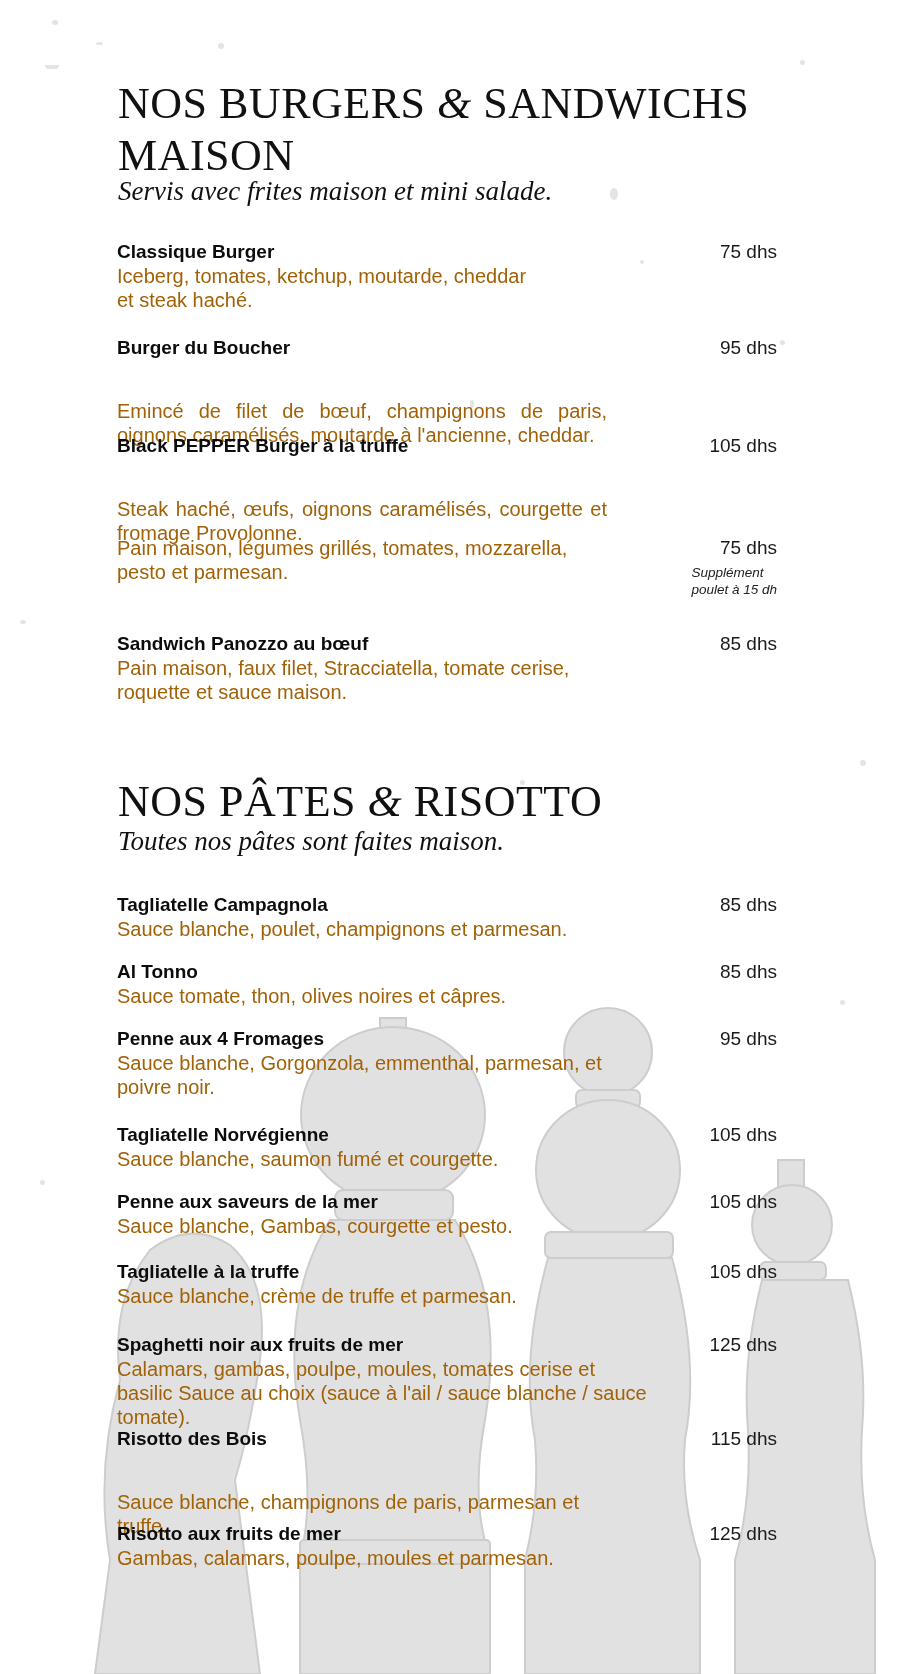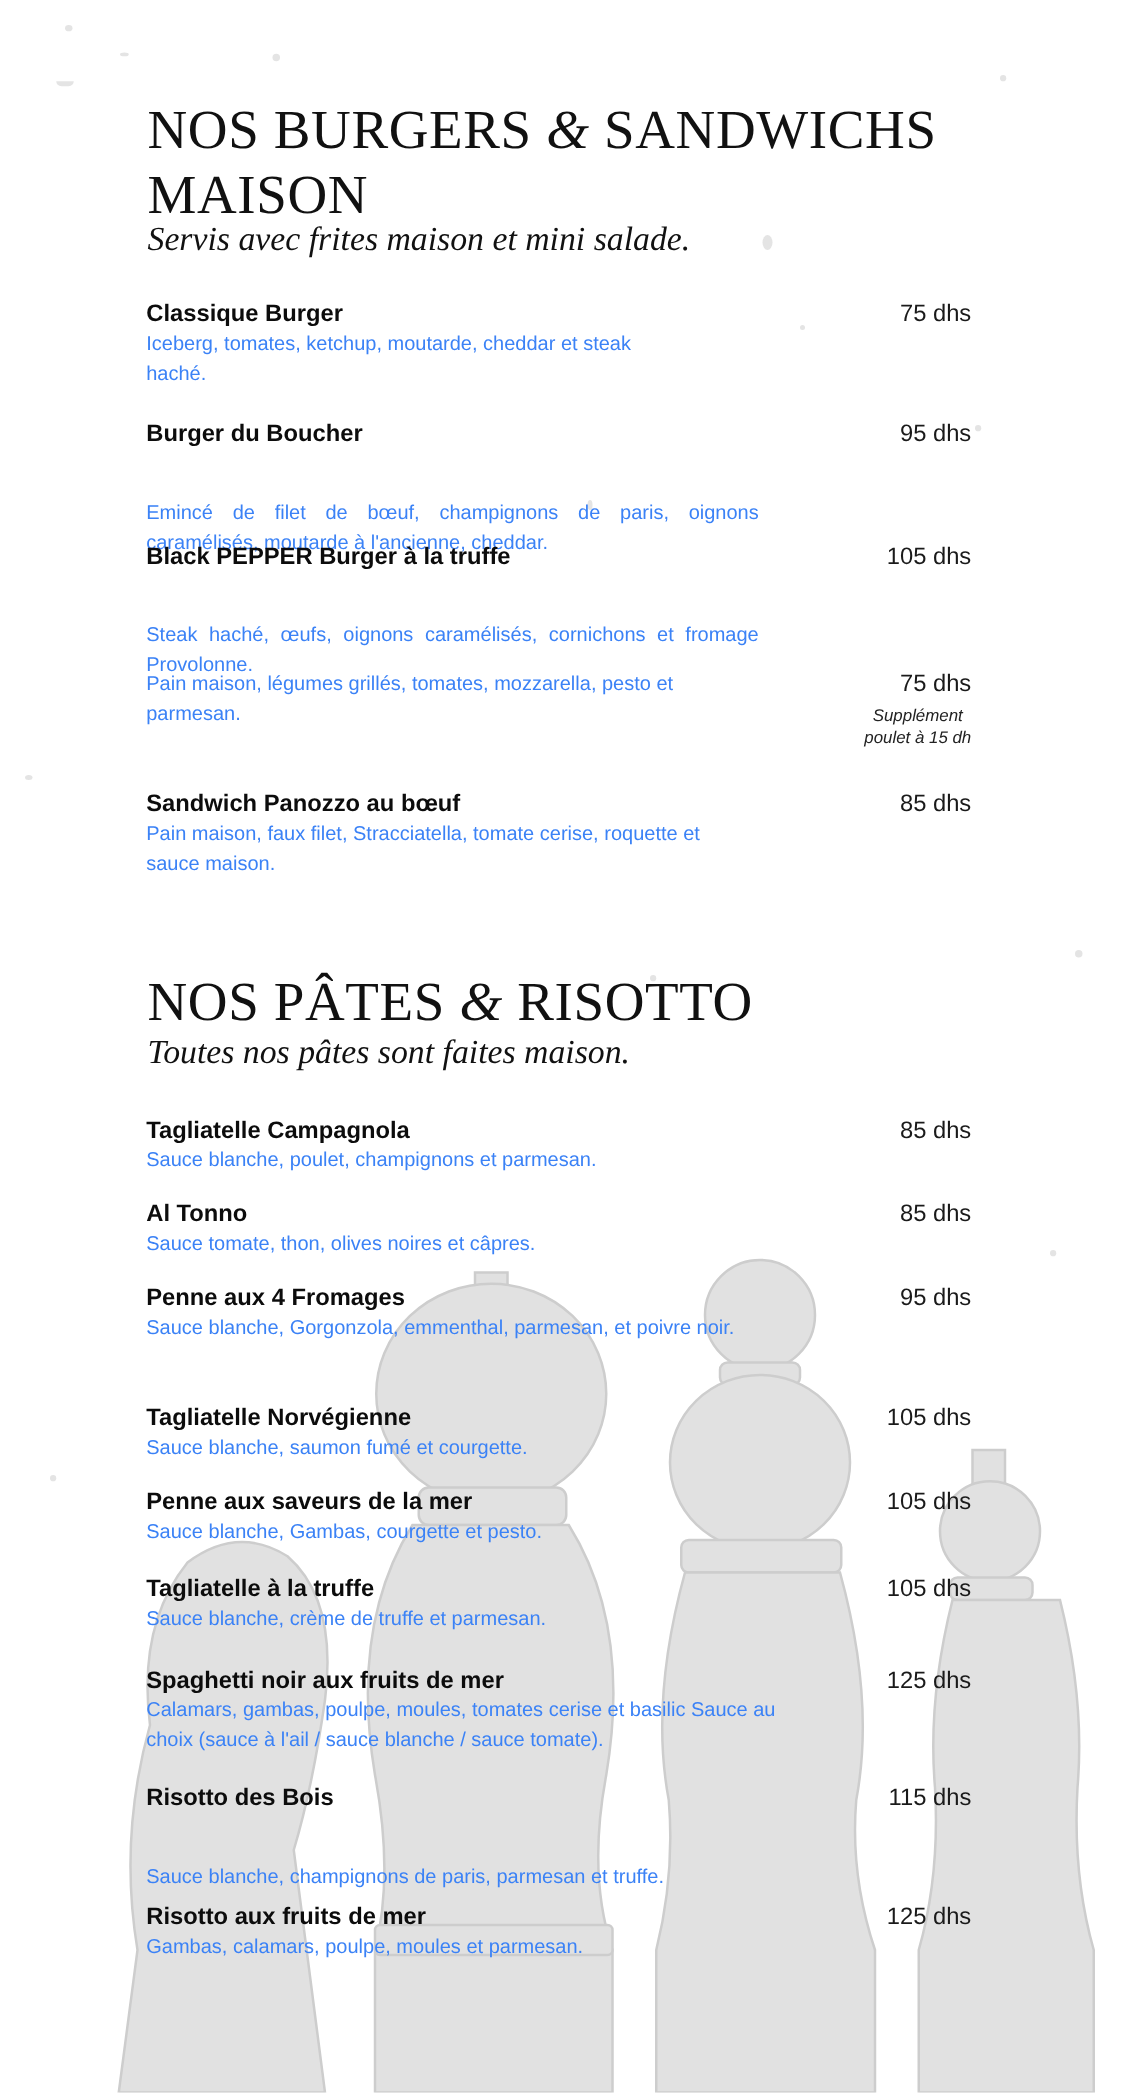--- a/index.html
+++ b/index.html
@@ -25,31 +25,31 @@
     position: absolute; left: 118px;
     font-family: "Liberation Serif", "DejaVu Serif", serif;
     font-style: italic; font-size: 27px; color: #111;
   }
   .item { position: absolute; left: 117px; width: 660px; }
   .item-name {
     font-family: "Liberation Sans", "DejaVu Sans", sans-serif;
     font-weight: bold; font-size: 19px; line-height: 24px; color: #0c0c0c;
   }
   .item-desc {
-    font-size: 16px; line-height: 24px; color: #3b82f6; width: 490px;
+    font-size: 20px; line-height: 24px; color: #a16207; width: 490px;
   }
   .item-desc.justify { text-align: justify; text-align-last: left; margin-top: 39px; }
   .item-desc.wide { width: 540px; }
   .price {
     position: absolute; right: 0; top: 0;
     font-size: 19px; line-height: 24px; color: #1a1a1a; text-align: center;
   }
   .note {
     position: absolute; right: 0; top: 28px;
-    font-style: italic; font-size: 13.5px; line-height: 17px; color: #222; text-align: center;
+    font-style: italic; font-size: 13.5px; line-height: 17px; color: #222; text-align: left;
   }
 </style>
 </head>
 <body>
 
 <div class="speckles">
   <div class="speck" style="left:52px;top:20px;width:6px;height:5px"></div>
   <div class="speck" style="left:218px;top:43px;width:6px;height:6px"></div>
   <div class="speck" style="left:45px;top:65px;width:14px;height:4px;border-radius:0 0 10px 10px"></div>
   <div class="speck" style="left:96px;top:42px;width:7px;height:3px"></div>
@@ -104,21 +104,21 @@
   </div>
 
   <div class="item" style="top:336px">
     <div class="item-name">Burger du Boucher</div>
     <div class="item-desc justify">Emincé de filet de bœuf, champignons de paris, oignons caramélisés, moutarde à l'ancienne, cheddar.</div>
     <div class="price">95 dhs</div>
   </div>
 
   <div class="item" style="top:434px">
     <div class="item-name">Black PEPPER Burger à la truffe</div>
-    <div class="item-desc justify">Steak haché, œufs, oignons caramélisés, cornichons et fromage Provolonne.</div>
+    <div class="item-desc justify">Steak haché, œufs, oignons caramélisés, courgette et fromage Provolonne.</div>
     <div class="price">105 dhs</div>
   </div>
 
   <div class="item" style="top:536px">
     <div class="item-desc">Pain maison, légumes grillés, tomates, mozzarella, pesto et parmesan.</div>
     <div class="price">75 dhs</div>
     <div class="note">
       <div>Supplément</div>
       <div>poulet à 15 dh</div>
     </div>

